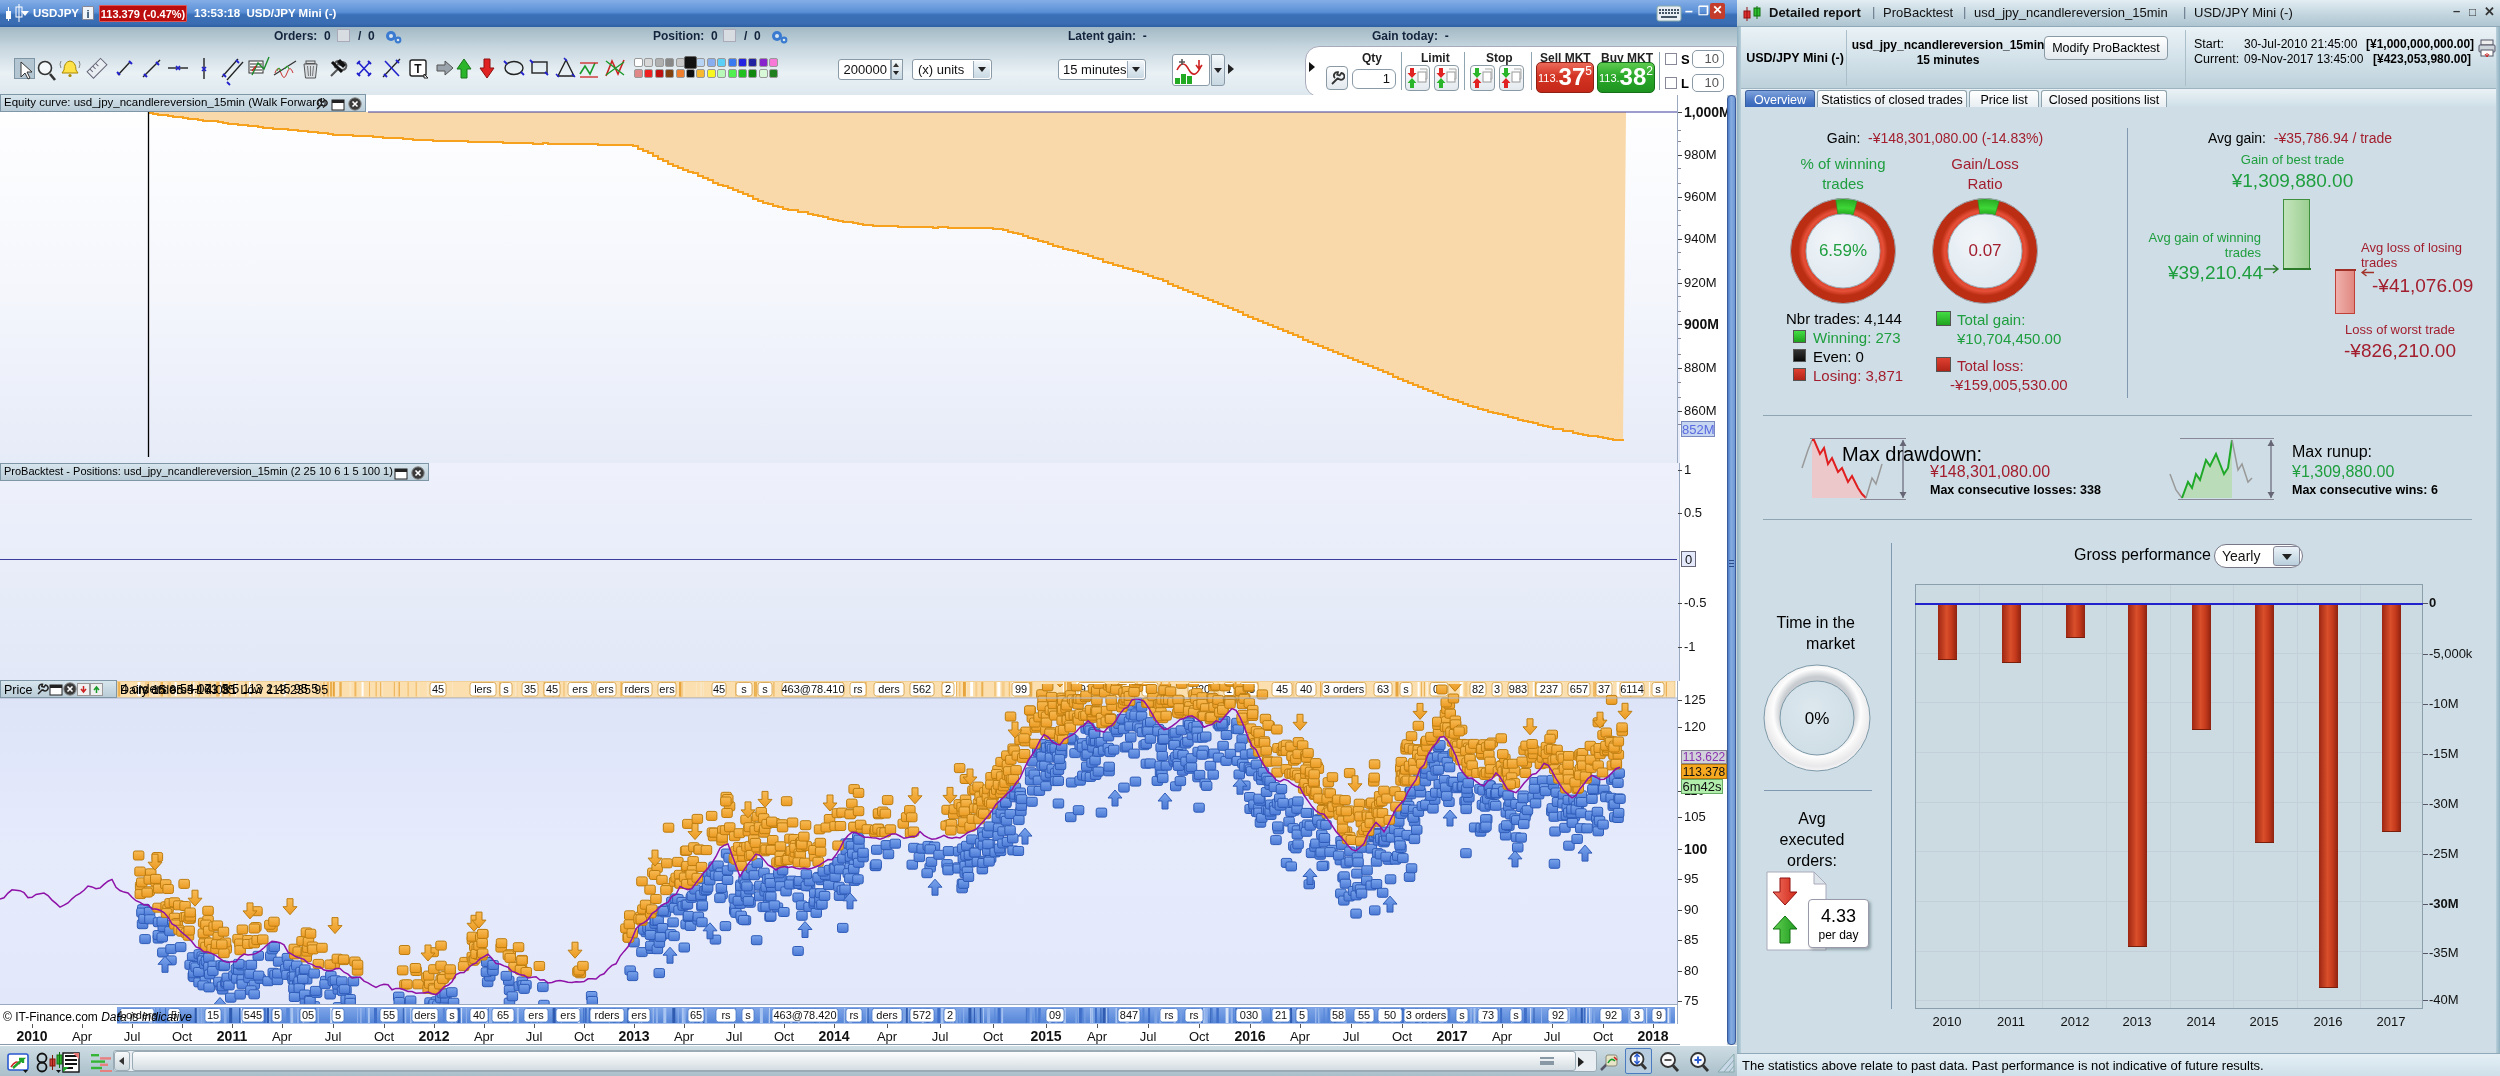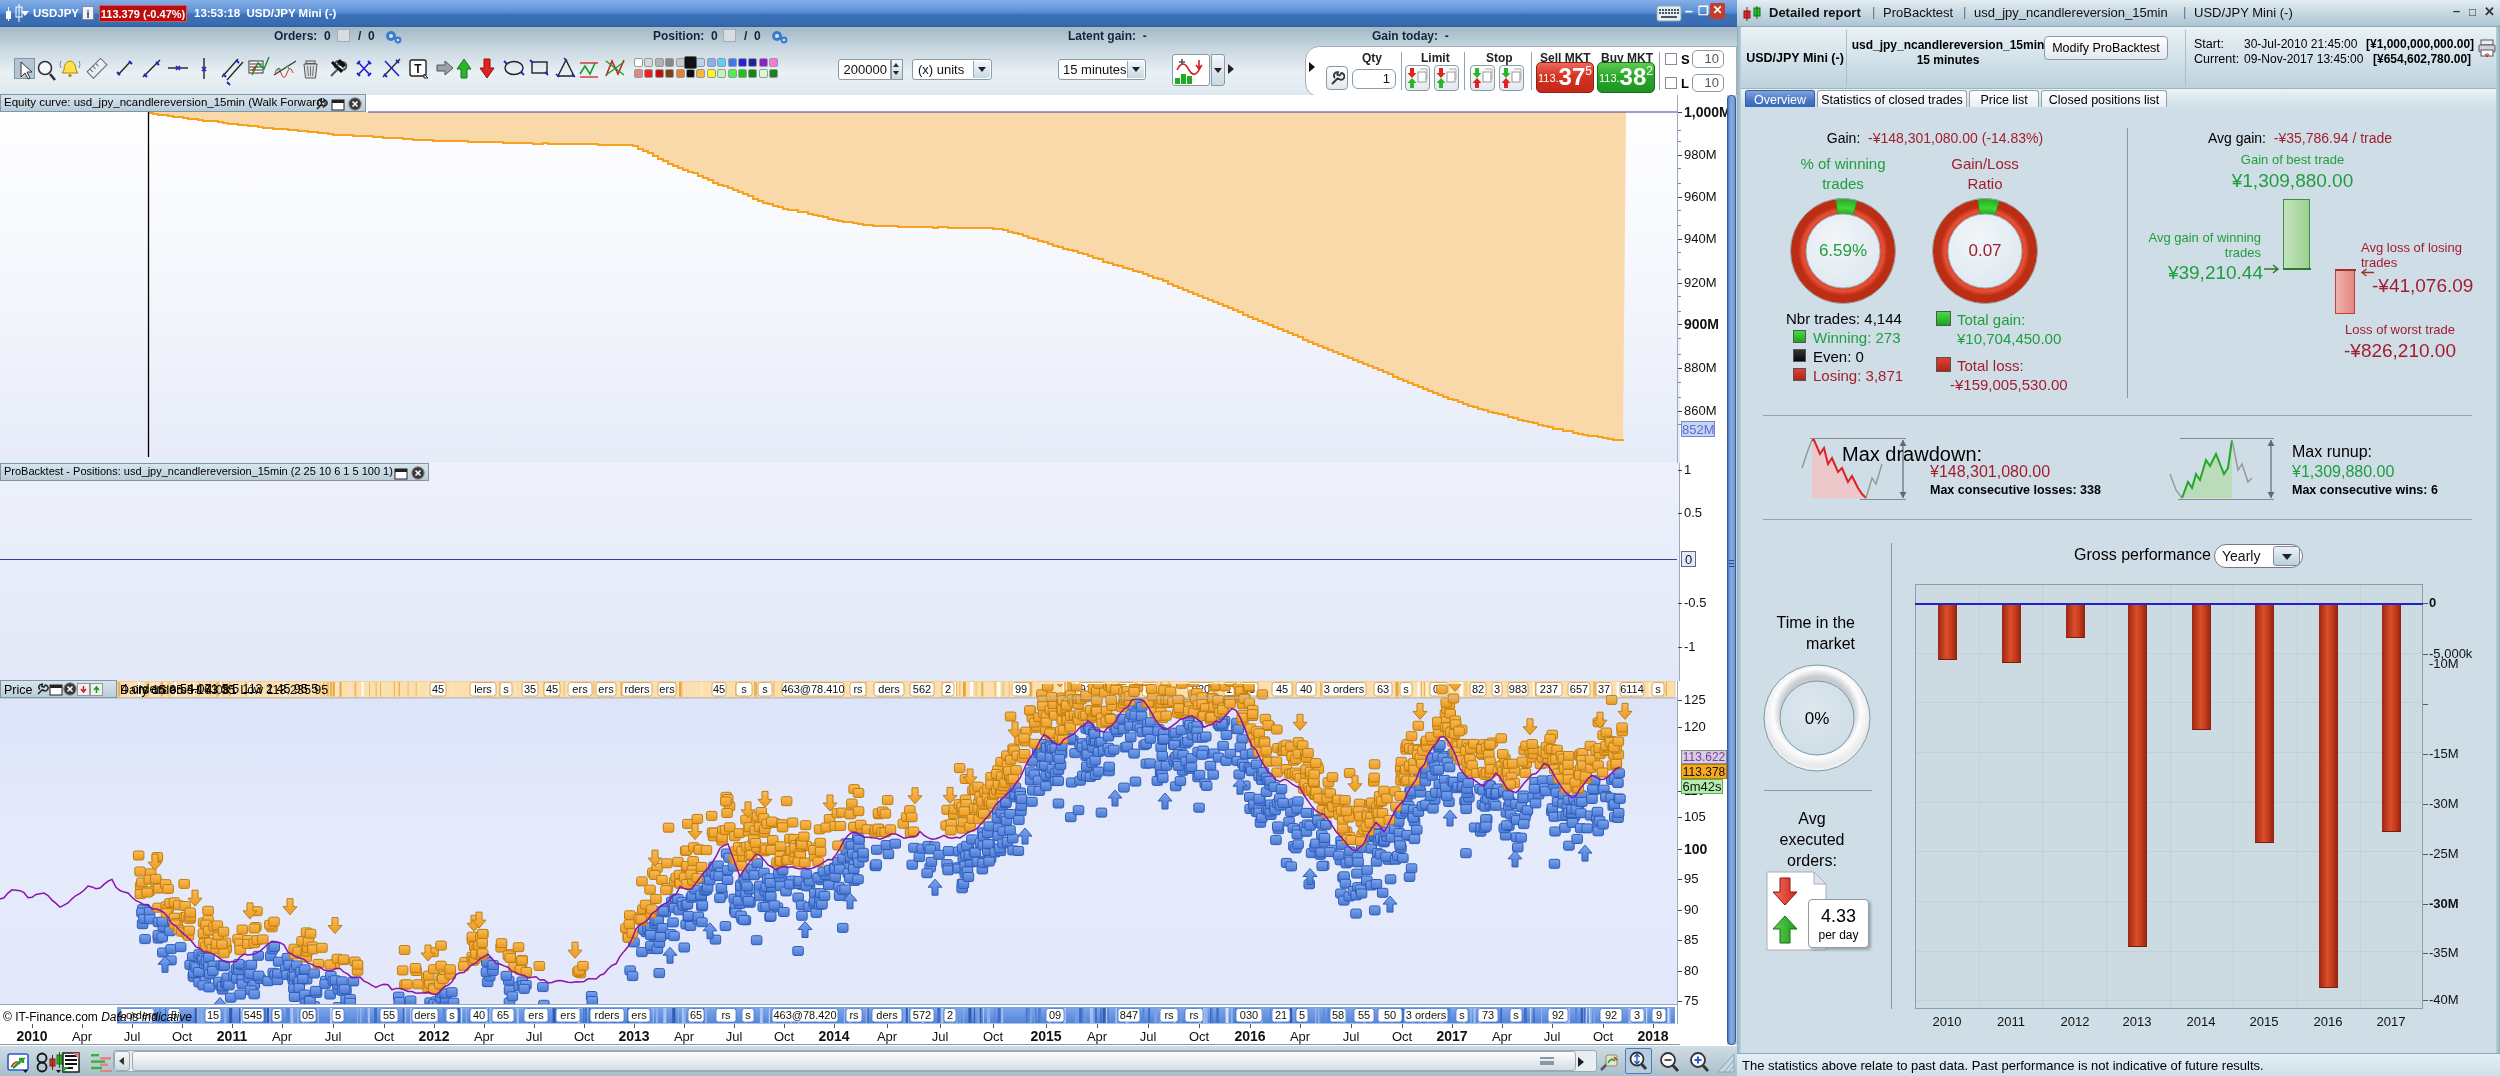--- a/index.html
+++ b/index.html
@@ -3416,21 +3416,21 @@
     <div class="abs ctr" style="left:4px;top:24px;width:100px;font-weight:bold;font-size:12.5px;white-space:nowrap">USD/JPY Mini (-)</div>
     <div class="sep" style="left:105px;top:3px;width:1px;height:56px;background:#aabfca"></div>
     <div class="abs ctr" style="left:108px;top:11px;width:198px;font-weight:bold;font-size:12px;line-height:15px">usd_jpy_ncandlereversion_15min<br>15 minutes</div>
     <div class="btn3d ctr" style="left:303px;top:9px;width:124px;height:24px;font-size:12.5px;line-height:23px">Modify ProBacktest</div>
     <div class="sep" style="left:444px;top:3px;width:1px;height:56px;background:#aabfca"></div>
     <div class="abs" style="left:453px;top:10px">Start:</div>
     <div class="abs" style="left:503px;top:10px;font-size:12px">30-Jul-2010 21:45:00</div>
     <div class="abs" style="left:625px;top:10px;font-weight:bold;font-size:12px">[¥1,000,000,000.00]</div>
     <div class="abs" style="left:453px;top:25px">Current:</div>
     <div class="abs" style="left:503px;top:25px;font-size:12px">09-Nov-2017 13:45:00</div>
-    <div class="abs" style="left:632px;top:25px;font-weight:bold;font-size:12px">[¥654,602,780.00]</div>
+    <div class="abs" style="left:632px;top:25px;font-weight:bold;font-size:12px">[¥423,053,980.00]</div>
     <svg class="abs" style="left:737px;top:12px" width="20" height="18">
       <rect x="3" y="1" width="12" height="5" fill="#eee" stroke="#556"></rect>
       <rect x="1" y="6" width="16" height="7" rx="1" fill="#cdd4da" stroke="#556"></rect>
       <rect x="3" y="11" width="12" height="6" fill="#fff" stroke="#556"></rect>
       <path d="M9 14 v3 m-2 -2 l2 3 2 -3" stroke="#c22" fill="none"></path>
     </svg>
   </div>
 <div class="abs" id="rtabs">
     <div class="rtab rtabsel" style="left:4px;width:70px">Overview</div>
     <div class="rtab" style="left:76px;width:150px">Statistics of closed trades</div>
@@ -3617,21 +3617,21 @@
 <div class="abs" style="left:2192px;top:603px;width:19px;height:127px;background:linear-gradient(90deg,#9e2612,#d94f2b 45%,#c63b1c 70%,#8f2210);border-bottom:1px solid #7a1e0c"></div>
 <div class="abs" style="left:2255px;top:603px;width:19px;height:240px;background:linear-gradient(90deg,#9e2612,#d94f2b 45%,#c63b1c 70%,#8f2210);border-bottom:1px solid #7a1e0c"></div>
 <div class="abs" style="left:2319px;top:603px;width:19px;height:385px;background:linear-gradient(90deg,#9e2612,#d94f2b 45%,#c63b1c 70%,#8f2210);border-bottom:1px solid #7a1e0c"></div>
 <div class="abs" style="left:2382px;top:603px;width:19px;height:229px;background:linear-gradient(90deg,#9e2612,#d94f2b 45%,#c63b1c 70%,#8f2210);border-bottom:1px solid #7a1e0c"></div>
 <div class="abs" style="left:1915px;top:603px;width:508px;height:1.5px;background:#2222cc"></div>
 <div class="abs" style="left:2423px;top:603px;width:5px;height:1px;background:#556"></div>
 <div class="abs" style="left:2429px;top:595px;font-size:13px;color:#111;font-weight:bold;white-space:nowrap">0</div>
 <div class="abs" style="left:2423px;top:654px;width:5px;height:1px;background:#556"></div>
 <div class="abs" style="left:2429px;top:646px;font-size:13px;color:#111;font-weight:normal;white-space:nowrap">-5,000k</div>
 <div class="abs" style="left:2423px;top:704px;width:5px;height:1px;background:#556"></div>
-<div class="abs" style="left:2429px;top:656px;font-size:13px;color:#111;font-weight:normal;white-space:nowrap">-10M</div>
+<div class="abs" style="left:2429px;top:696px;font-size:13px;color:#111;font-weight:normal;white-space:nowrap">-10M</div>
 <div class="abs" style="left:2423px;top:754px;width:5px;height:1px;background:#556"></div>
 <div class="abs" style="left:2429px;top:746px;font-size:13px;color:#111;font-weight:normal;white-space:nowrap">-15M</div>
 <div class="abs" style="left:2423px;top:804px;width:5px;height:1px;background:#556"></div>
 <div class="abs" style="left:2429px;top:796px;font-size:13px;color:#111;font-weight:normal;white-space:nowrap">-30M</div>
 <div class="abs" style="left:2423px;top:854px;width:5px;height:1px;background:#556"></div>
 <div class="abs" style="left:2429px;top:846px;font-size:13px;color:#111;font-weight:normal;white-space:nowrap">-25M</div>
 <div class="abs" style="left:2423px;top:904px;width:5px;height:1px;background:#556"></div>
 <div class="abs" style="left:2429px;top:896px;font-size:13px;color:#111;font-weight:bold;white-space:nowrap">-30M</div>
 <div class="abs" style="left:2423px;top:953px;width:5px;height:1px;background:#556"></div>
 <div class="abs" style="left:2429px;top:945px;font-size:13px;color:#111;font-weight:normal;white-space:nowrap">-35M</div>

